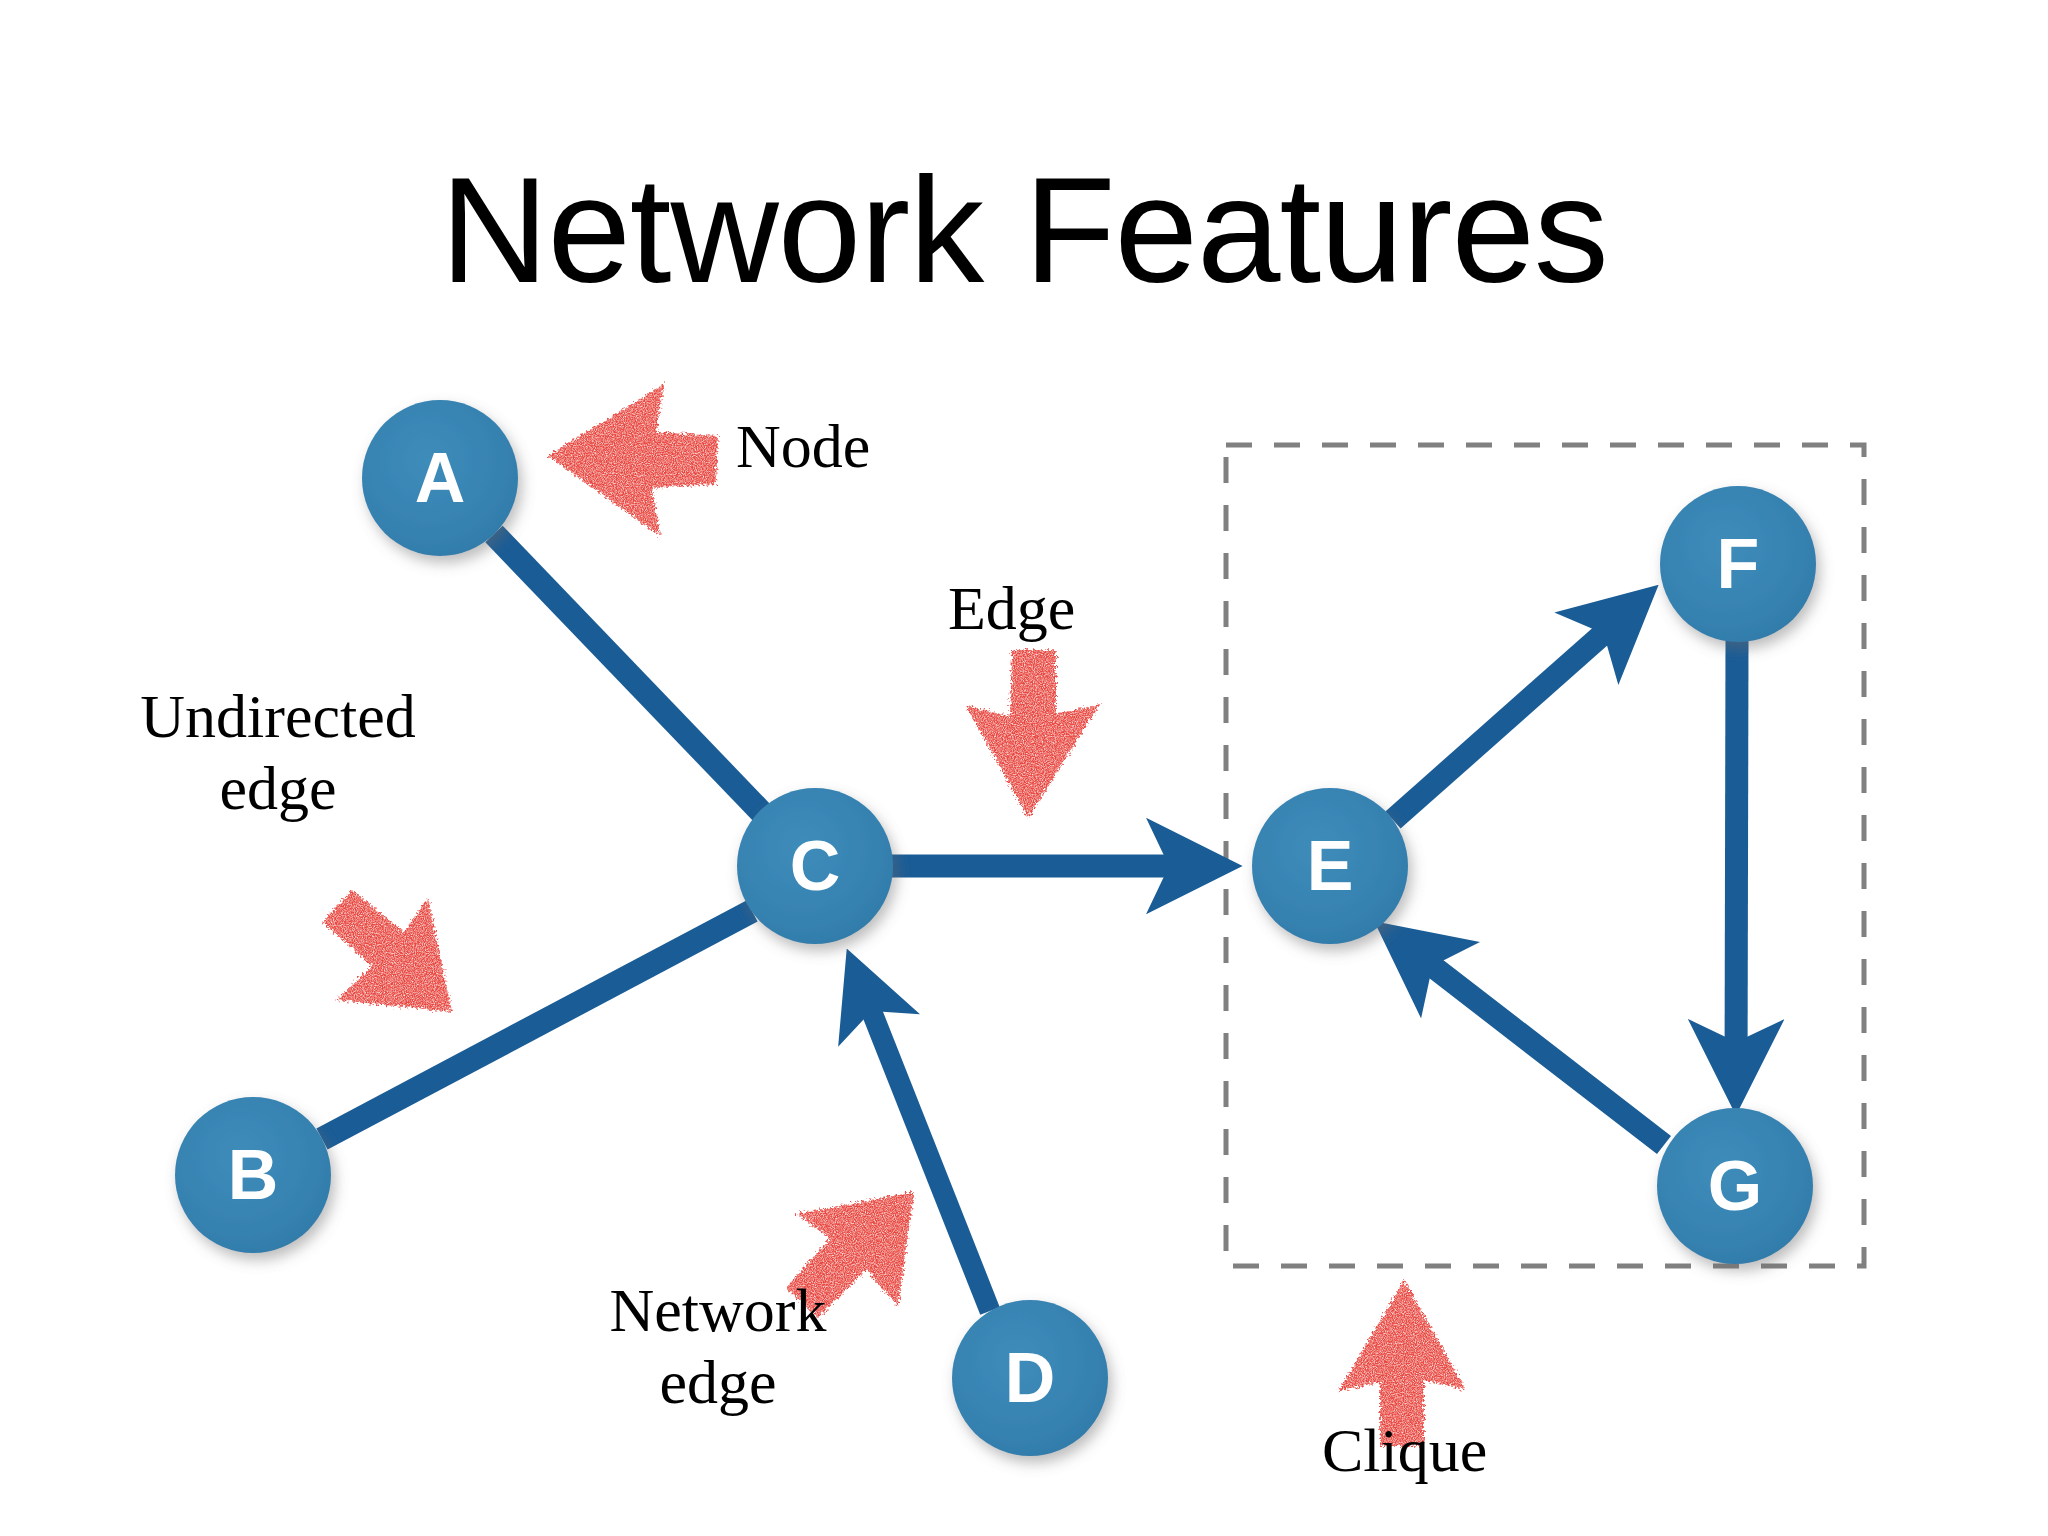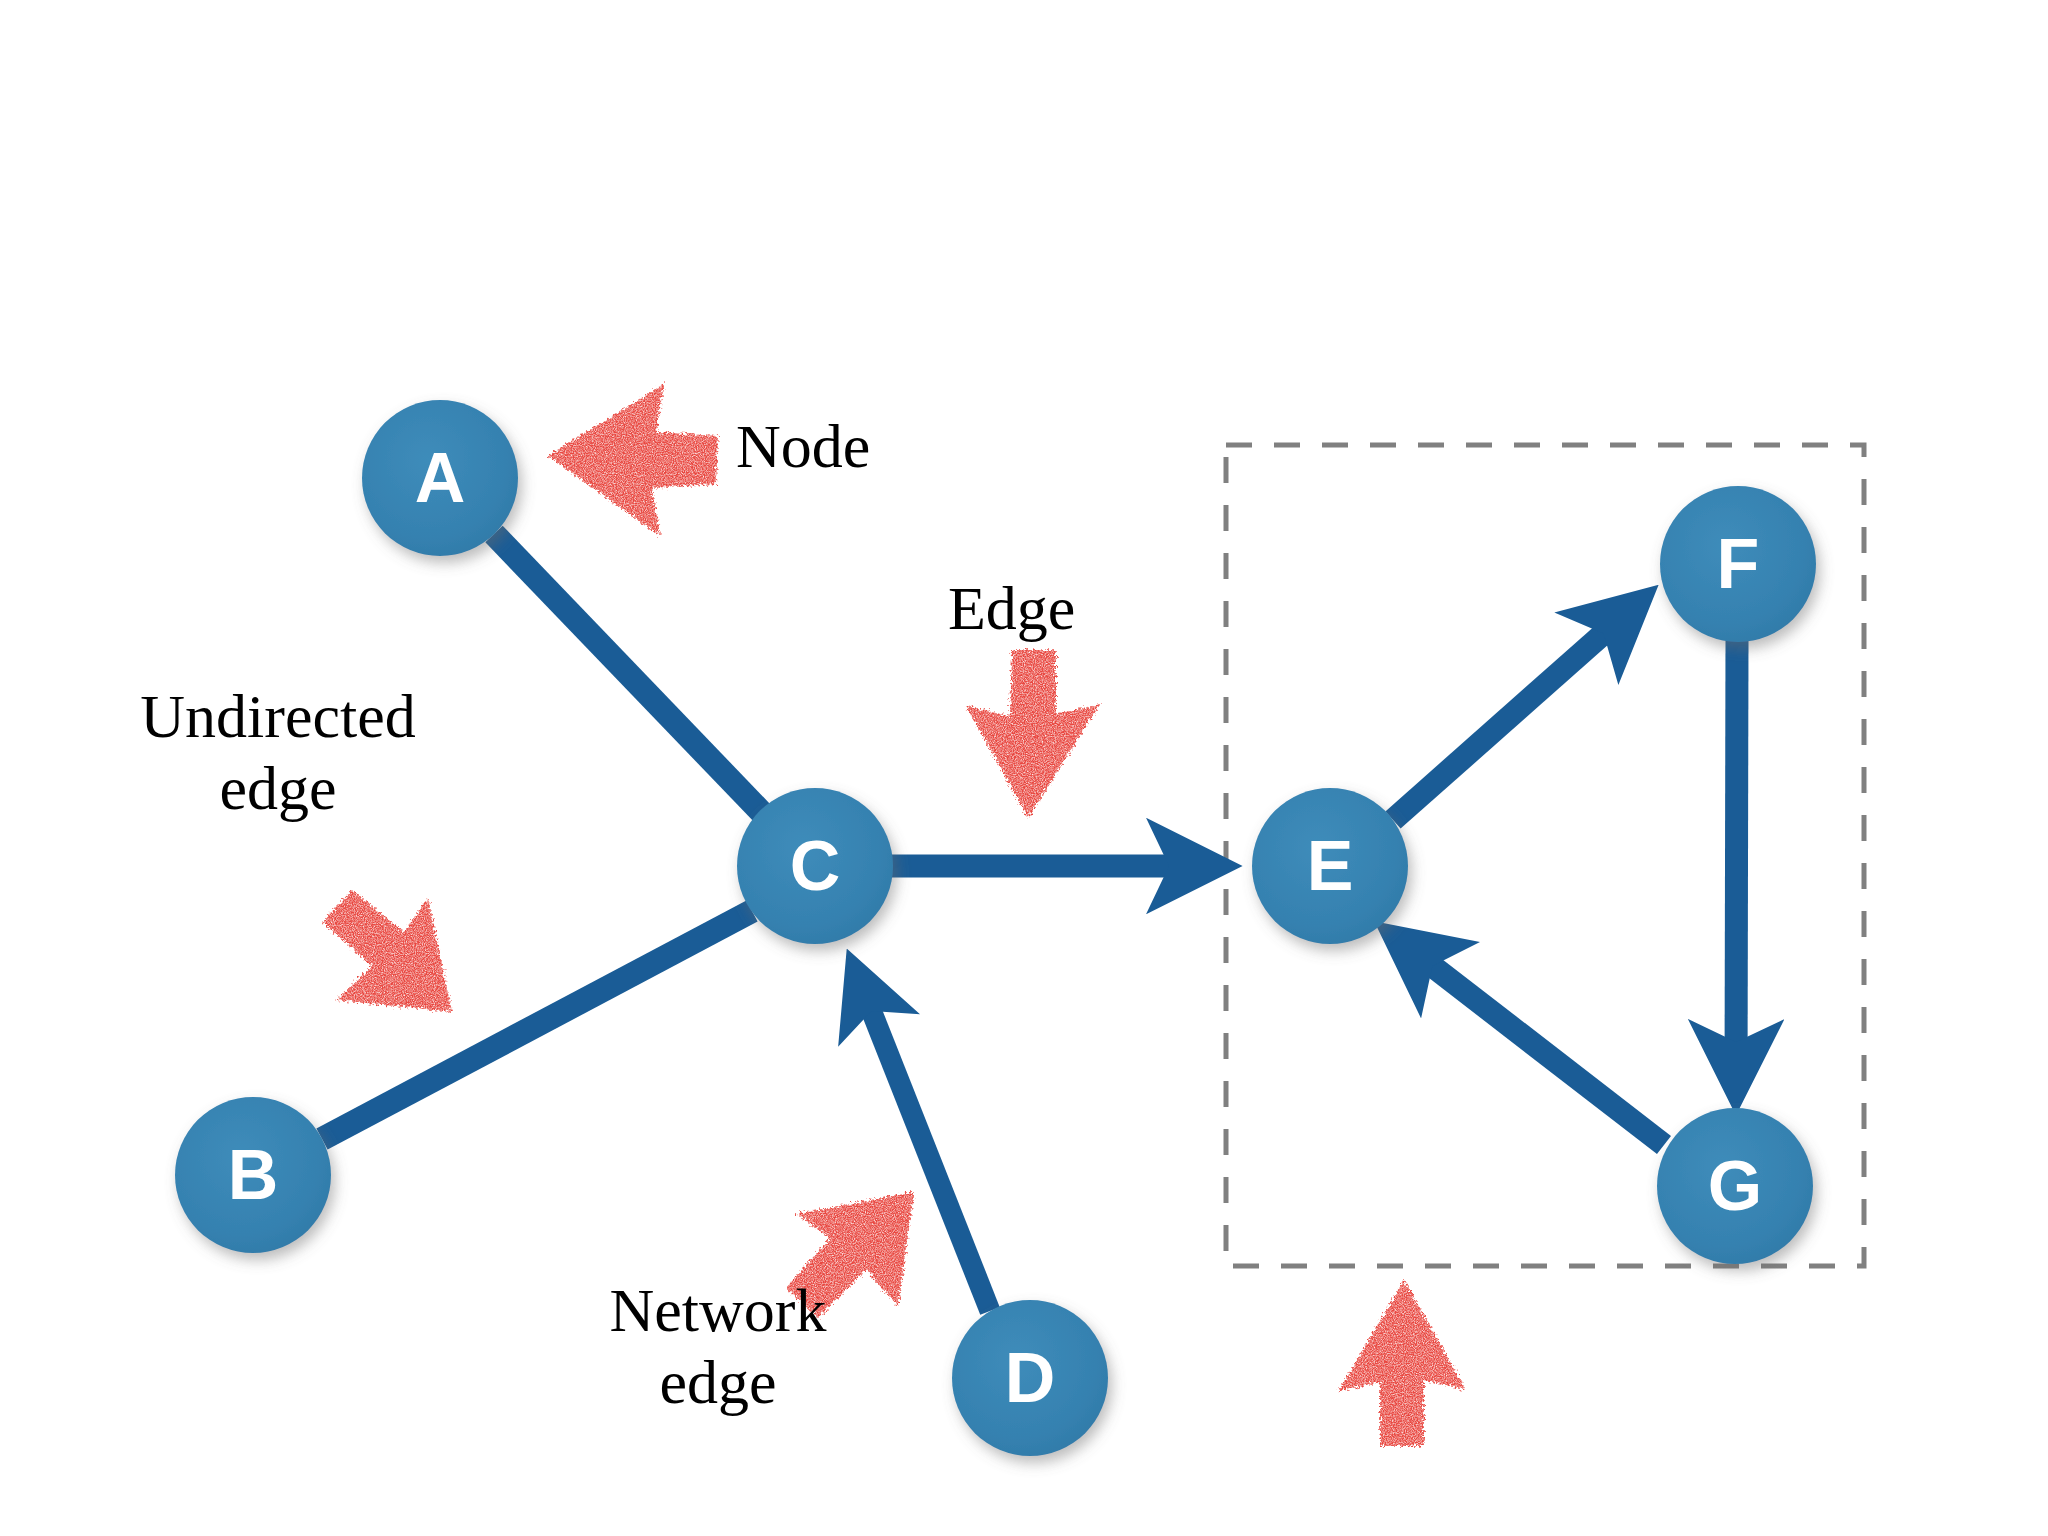--- a/index.html
+++ b/index.html
@@ -52,20 +52,21 @@
   #label-edge      { left: 948px;  top: 572px; }
   #label-undirected{ left: 92px;  top: 680px; width: 372px; }
   #label-directed  { left: 556px;  top: 1274px; width: 324px; }
   #label-clique    { left: 1322px; top: 1414px; }
 </style>
 </head>
 <body>
 
 <div id="slide">
 
+  <div id="slide-title">Network Features</div>
 
   <svg id="graph-canvas" viewBox="0 0 2048 1536">
     <defs>
       <marker id="arrowhead" markerWidth="4.2" markerHeight="4.2" refX="3.0" refY="2.1" orient="auto" markerUnits="strokeWidth">
         <path d="M 0,0 L 4.2,2.1 L 0,4.2 L 1.0,2.1 Z" fill="#1A5C96"></path>
       </marker>
       <filter id="nodeShadow" x="-40%" y="-40%" width="200%" height="200%">
         <feDropShadow dx="4" dy="7" stdDeviation="7" flood-color="#6b6b6b" flood-opacity="0.45"></feDropShadow>
       </filter>
       <radialGradient id="nodeGrad" cx="42%" cy="38%" r="72%">
@@ -155,14 +156,15 @@
       </g>
     </g>
   </svg>
 
   <div class="annot-label" id="label-node">Node</div>
   <div class="annot-label" id="label-edge">Edge</div>
   <div class="annot-label" id="label-undirected">Undirected
 edge</div>
   <div class="annot-label" id="label-directed">Network
 edge</div>
+  <div class="annot-label" id="label-clique">Clique</div>
 
 </div>
 
 </body></html>

